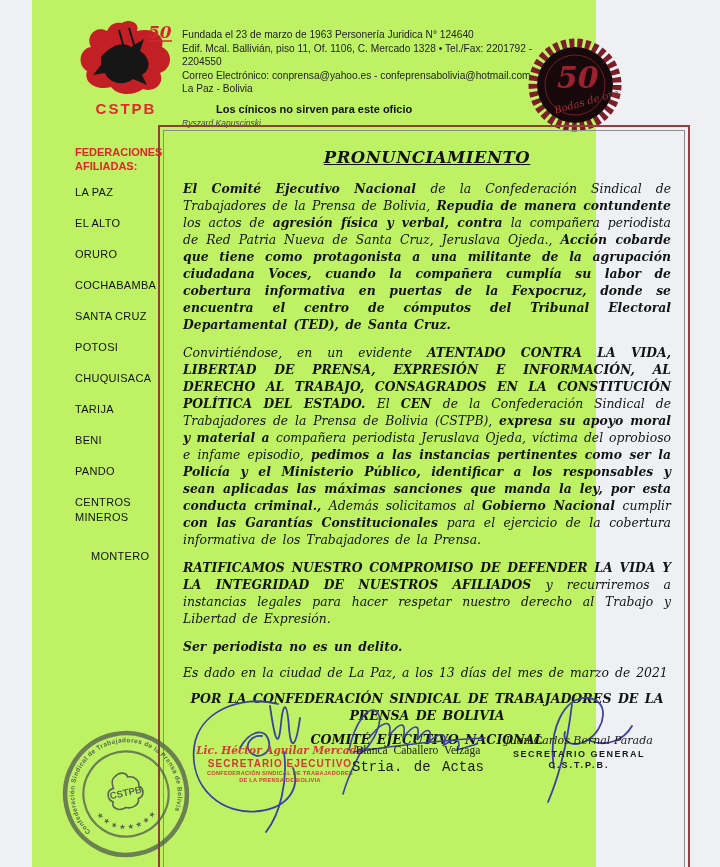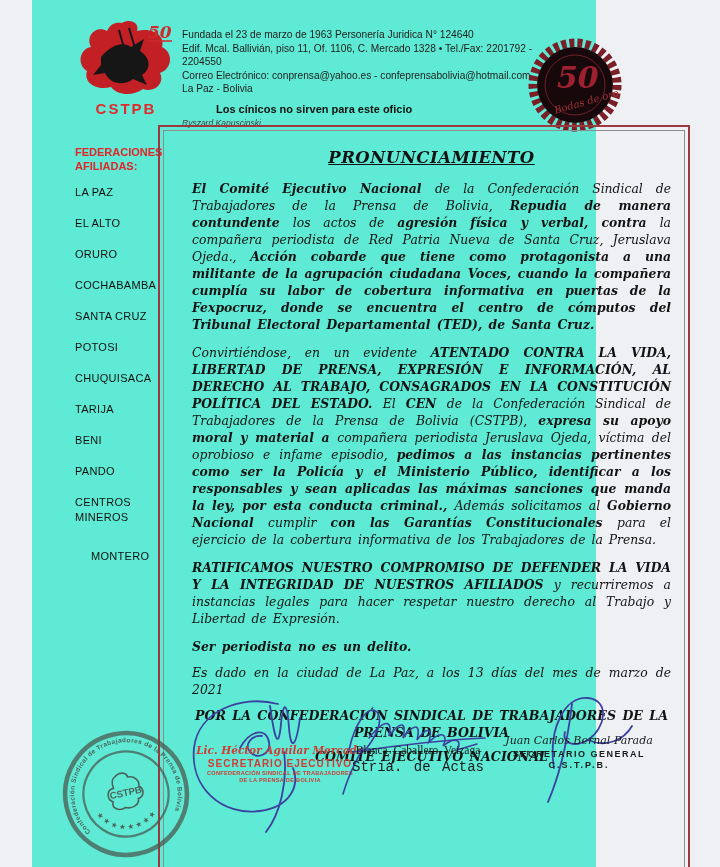--- a/index.html
+++ b/index.html
@@ -1,18 +1,18 @@
 <!DOCTYPE html>
 <html><head>
 <meta charset="utf-8">
 <style>
   html,body{margin:0;padding:0;background:#e9ebee;}
   .stage{position:relative;width:720px;height:867px;background:#eef0f3;overflow:hidden;
          font-family:"Liberation Sans",sans-serif;}
-  .page{position:absolute;left:32px;top:0;width:564px;height:867px;background:#5eead4;}
+  .page{position:absolute;left:32px;top:0;width:564px;height:867px;background:#bef264;}
 
   
   .logo{position:absolute;left:40px;top:18px;width:108px;height:82px;}
   .logo-acronym{position:absolute;left:40px;top:100px;width:108px;text-align:center;
                 color:#e02a2c;font-weight:bold;font-size:15px;letter-spacing:2px;}
   .header-text{position:absolute;left:150px;top:24px;width:372px;}
   .org-name{color:#9e2123;font-family:"Liberation Serif",serif;font-weight:bold;font-size:14.5px;line-height:17px;}
   .addr{font-size:10.2px;color:#222;line-height:13.6px;margin-top:4px;}
   .motto{font-weight:bold;font-size:11px;color:#111;margin-top:7px;padding-left:34px;}
   .motto-author{font-style:italic;font-size:8.5px;color:#444;margin-top:3px;}
@@ -21,21 +21,21 @@
   
   .sidebar{position:absolute;left:43px;top:145px;width:102px;}
   .side-head{color:#e22528;font-weight:bold;font-size:11px;line-height:14px;margin-bottom:12px;}
   .side-item{font-size:11px;color:#111;line-height:15px;letter-spacing:.3px;margin-bottom:16px;}
   .side-item:last-child{margin-top:24px;padding-left:16px;}
 
   
   .doc-box{position:absolute;left:126px;top:125px;width:528px;bottom:-8px;border:2px solid #9a3a40;}
   .doc-inner{position:absolute;inset:3px;border:1px solid #8d8d8d;}
   .doc-content{position:absolute;left:19px;right:13px;top:17px;
-               font-family:"DejaVu Serif",serif;font-style:italic;color:#131313;margin-left:9px;}
+               font-family:"DejaVu Serif",serif;font-style:italic;color:#131313;}
   .doc-title{text-align:center;font-weight:bold;font-size:16.5px;letter-spacing:.5px;
              text-decoration:underline;margin-bottom:13px;}
   .para{font-size:12.4px;line-height:17px;text-align:justify;word-spacing:2px;margin:0 0 11px 0;}
   .para .b{font-weight:bold;}
   .para.tight{margin-bottom:9px;}
   .center-line{text-align:center;font-weight:bold;font-size:12.6px;line-height:17px;word-spacing:2px;}
   .center-line.second{margin-top:7px;}
 
   
   .sig-area{position:absolute;left:0;top:688px;width:657px;height:179px;}

